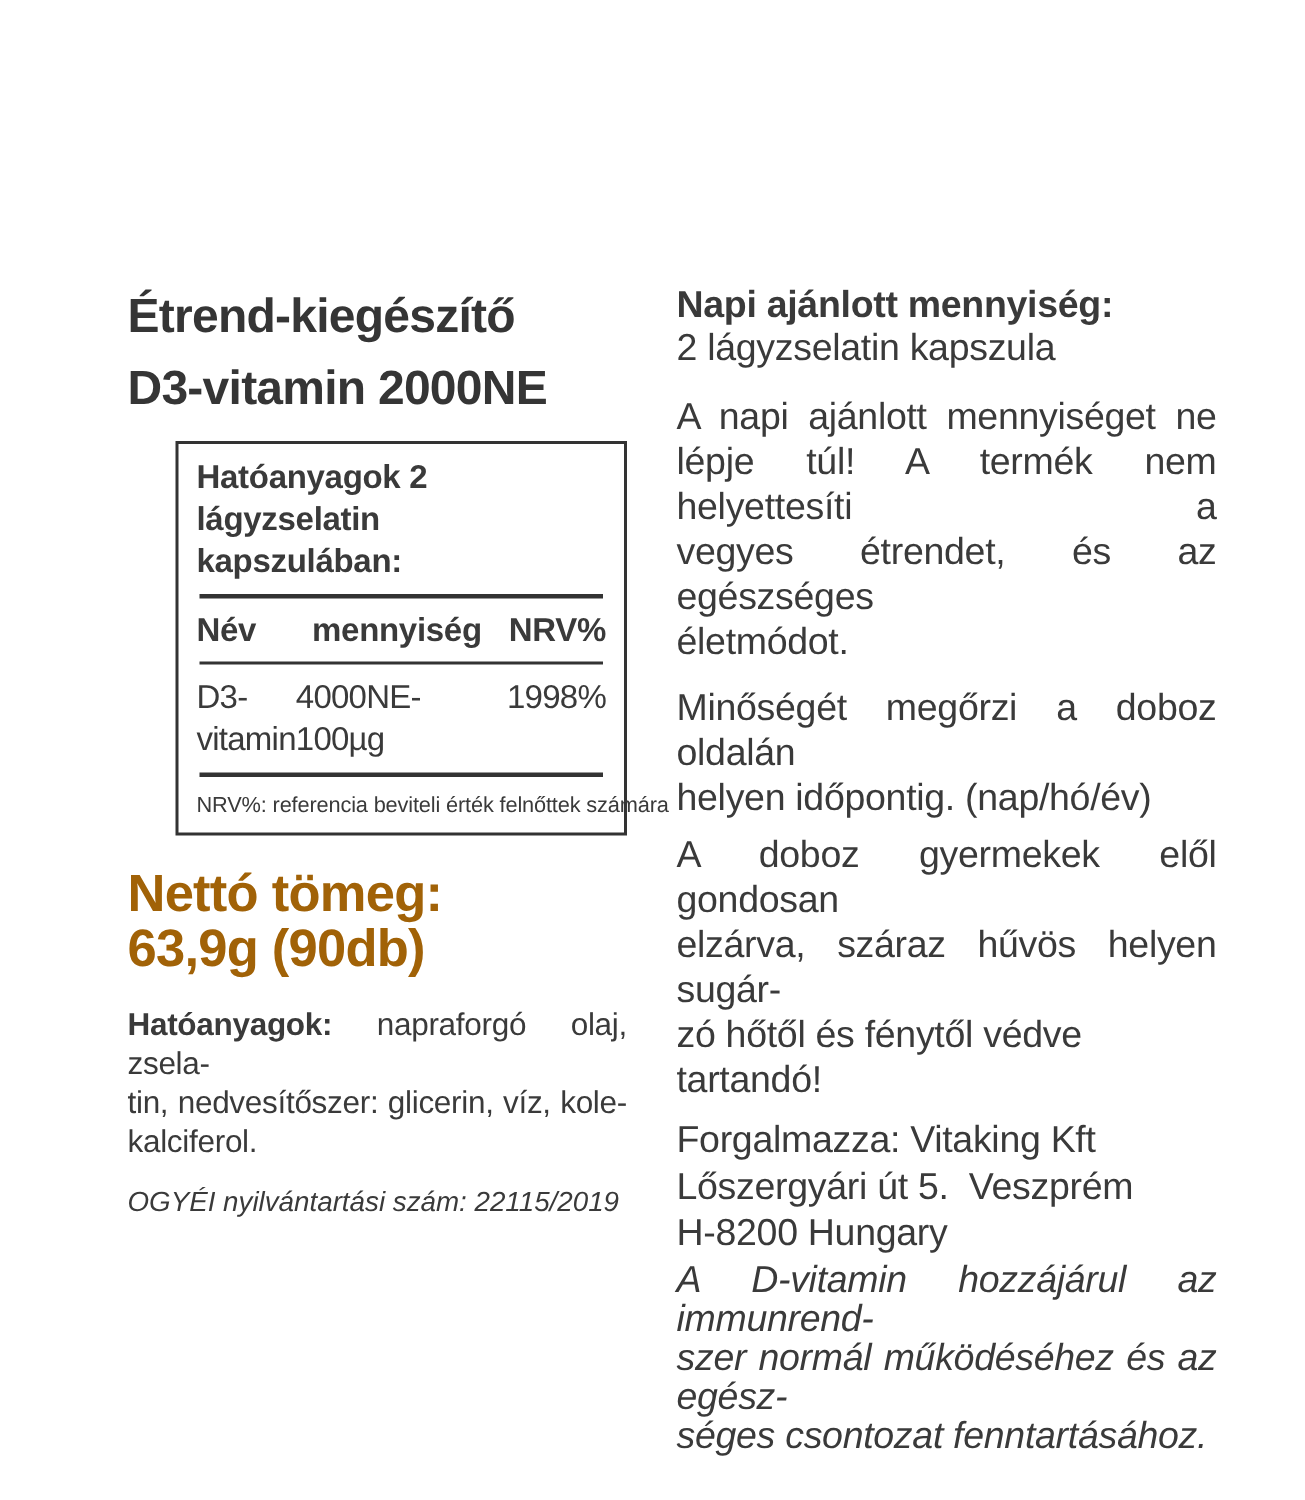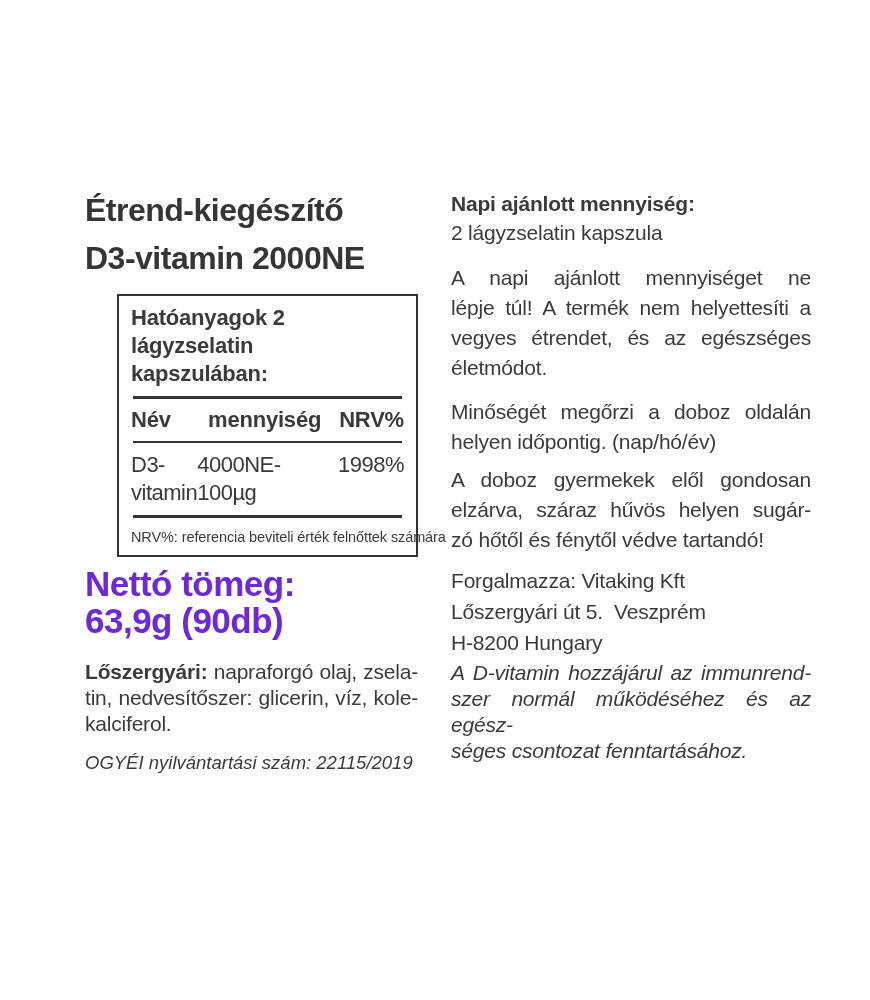--- a/index.html
+++ b/index.html
@@ -28,30 +28,30 @@
   .rule.thin  { height: 2px; }
   .t-cols, .t-row { display: flex; align-items: baseline; margin-top: 8px; }
   .t-cols { font-size: 22px; font-weight: 700; letter-spacing: -0.2px; line-height: 26px; }
   .t-cols .c1, .t-row .c1 { flex: 1; }
   .t-cols .c2 { margin-right: 18px; }
   .t-row  { font-size: 22px; line-height: 28px; letter-spacing: -0.5px; }
   .t-row .c2 { margin-right: 10px; }
   .t-foot { font-size: 14.5px; line-height: 20px; margin-top: 9px; letter-spacing: -0.1px;
             white-space: nowrap; }
 
-  .net-weight { margin-top: 8px; font-size: 35px; font-weight: 700;
-                line-height: 37px; letter-spacing: -0.5px; color: #6d28d9; }
+  .net-weight { margin-top: 20px; font-size: 35px; font-weight: 700;
+                line-height: 37px; letter-spacing: -0.5px; color: #a16207; }
   .net-weight div { white-space: nowrap; }
 
   .body-txt { font-size: 21px; line-height: 26px; letter-spacing: -0.2px; }
   .ingredients { margin-top: 20px; }
   .registration { margin-top: 15px; font-size: 18.5px; font-style: italic; line-height: 22px; }
 
   
-  .rc { font-size: 21px; letter-spacing: -0.2px; line-height: 30px; }
+  .rc { font-size: 25px; letter-spacing: -0.2px; line-height: 30px; }
   .dosage .bold-line { font-weight: 700; line-height: 29px; }
   .dosage .plain-line { line-height: 29px; }
   .para { margin-top: 0; }
   .warning   { margin-top: 16px; }
   .expiry    { margin-top: 14px; }
   .storage   { margin-top: 8px; }
   .distributor { margin-top: 10px; line-height: 31px; white-space: pre-wrap; }
   .claim { margin-top: 2px; font-style: italic; line-height: 26px; }
 
   
@@ -96,21 +96,21 @@
 
     <div class="t-foot">NRV%: referencia beviteli érték felnőttek számára</div>
   </div>
 
   <div class="net-weight">
       <div class="pl">Nettó tömeg:</div>
       <div class="pl">63,9g (90db)</div>
     </div>
 
   <div class="body-txt ingredients">
-    <div class="jl"><b class="lead">Lőszergyári:</b><span> napraforgó olaj, zsela-</span></div>
+    <div class="jl"><b class="lead">Hatóanyagok:</b><span> napraforgó olaj, zsela-</span></div>
     <div class="jl">tin, nedvesítőszer: glicerin, víz, kole-</div>
     <div class="pl">kalciferol.</div>
   </div>
 
   <div class="registration">OGYÉI nyilvántartási szám: 22115/2019</div>
 </div>
 
 <div class="col col-right rc">
 
   <div class="dosage">

